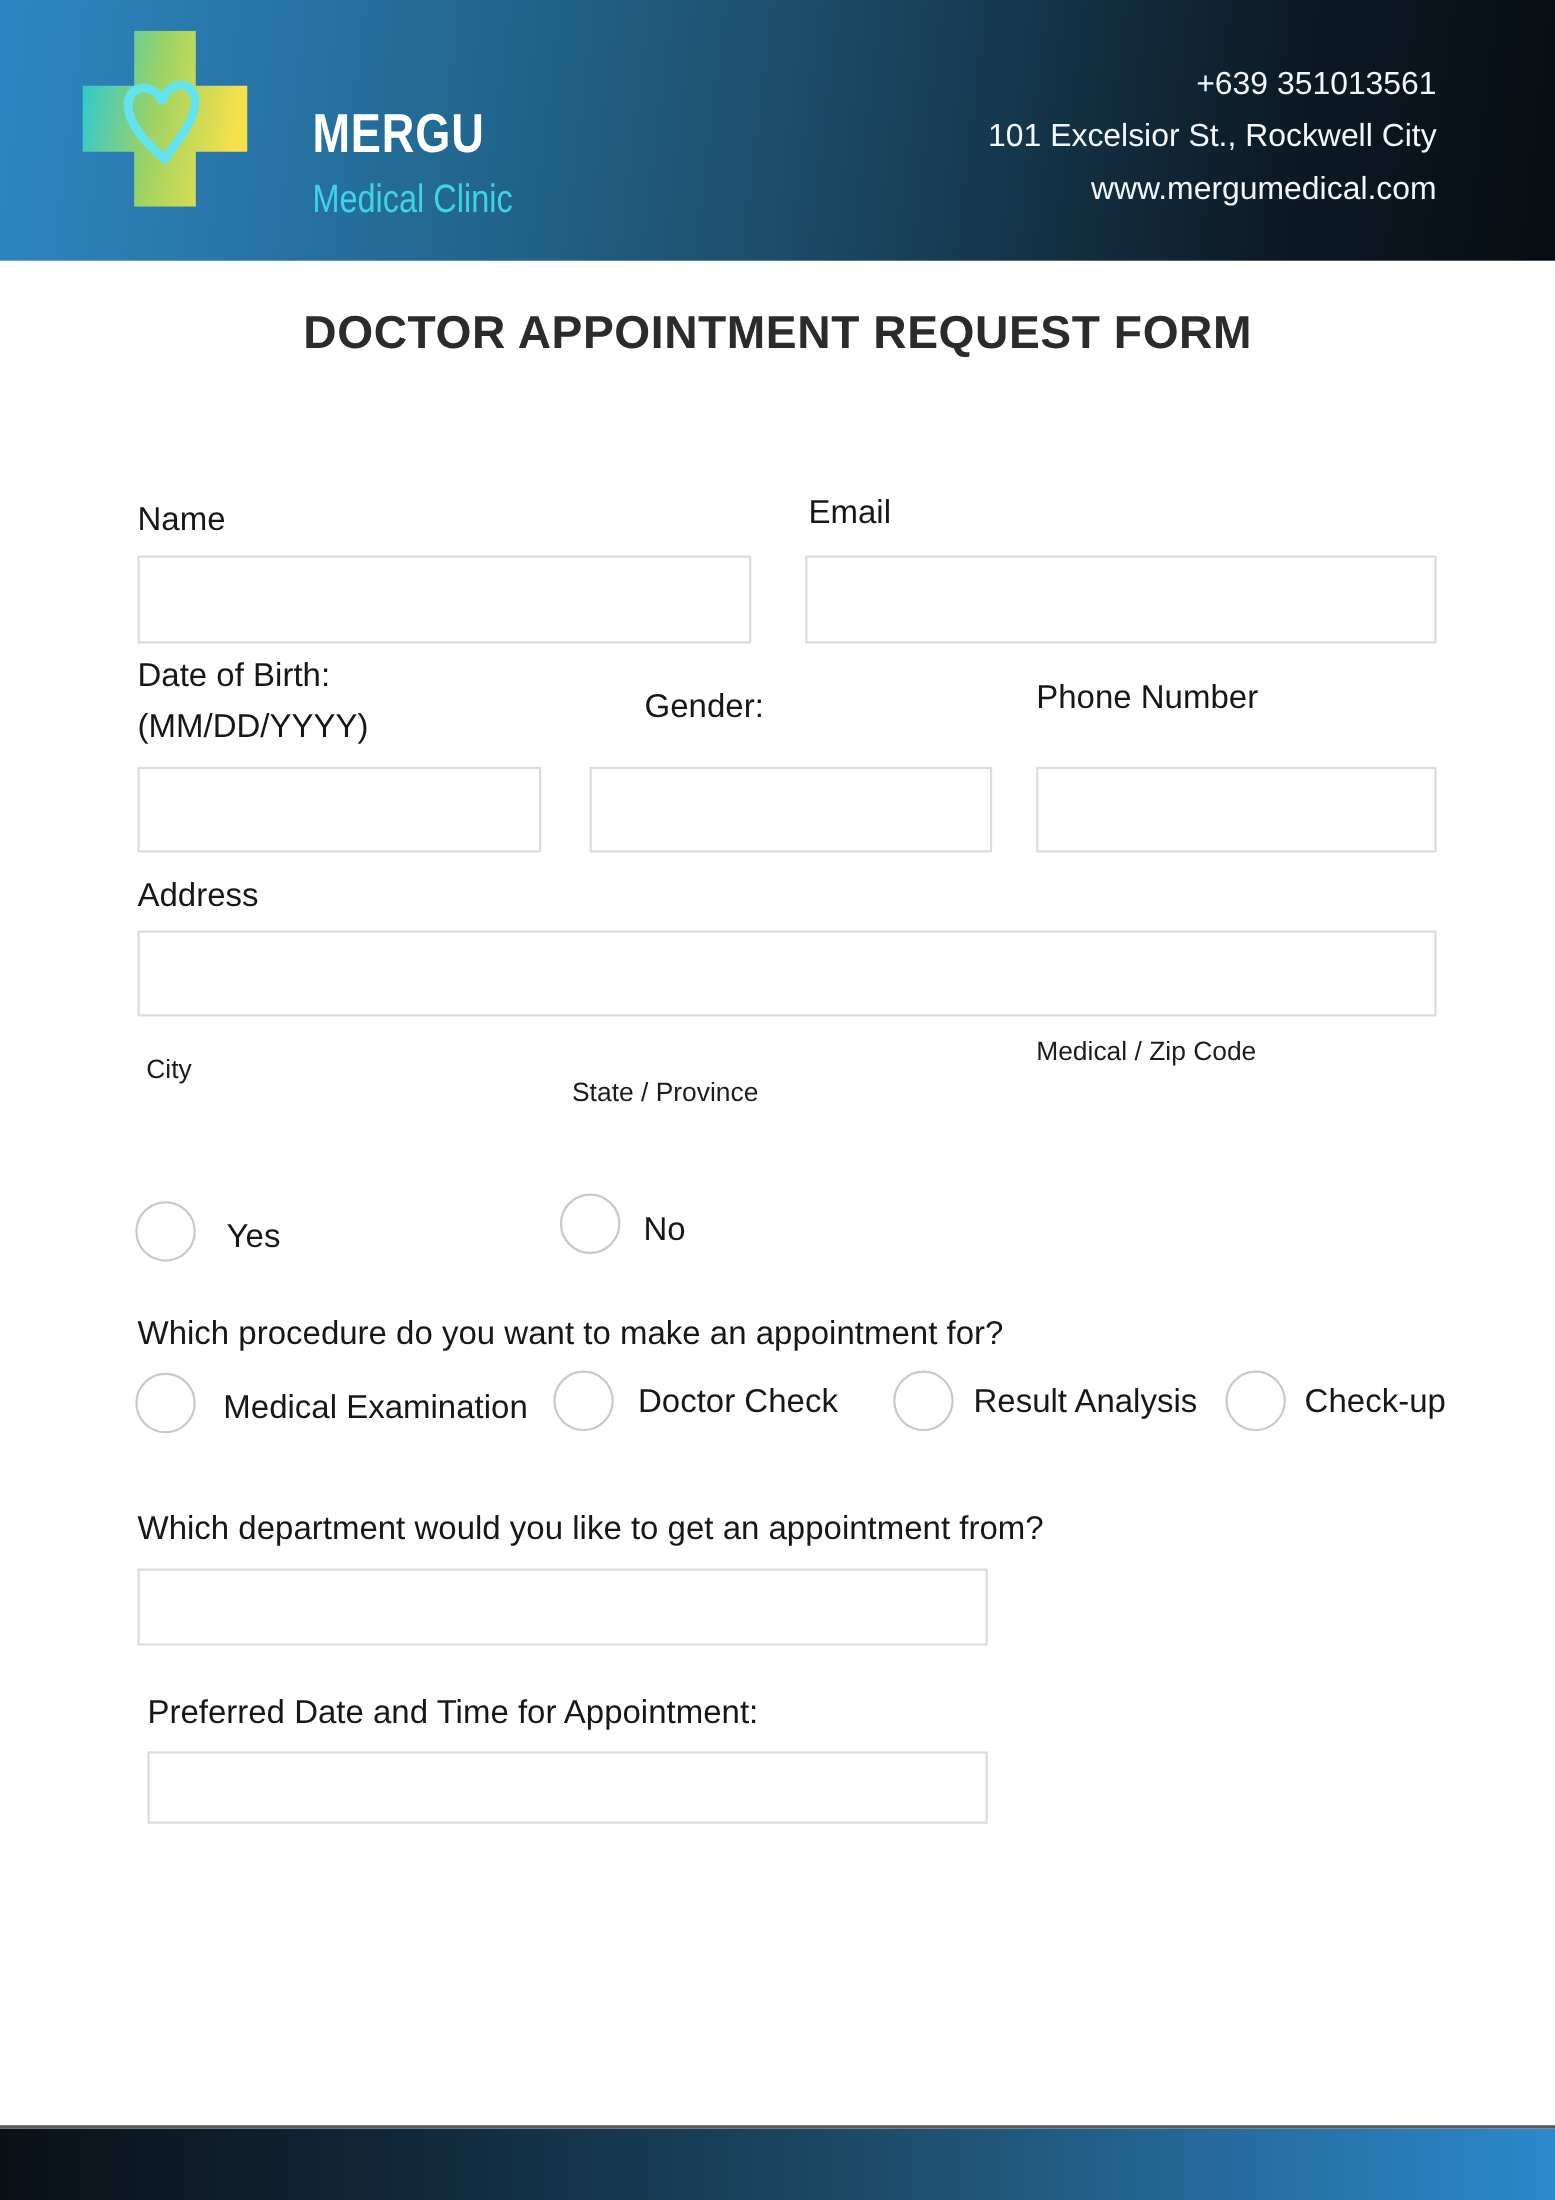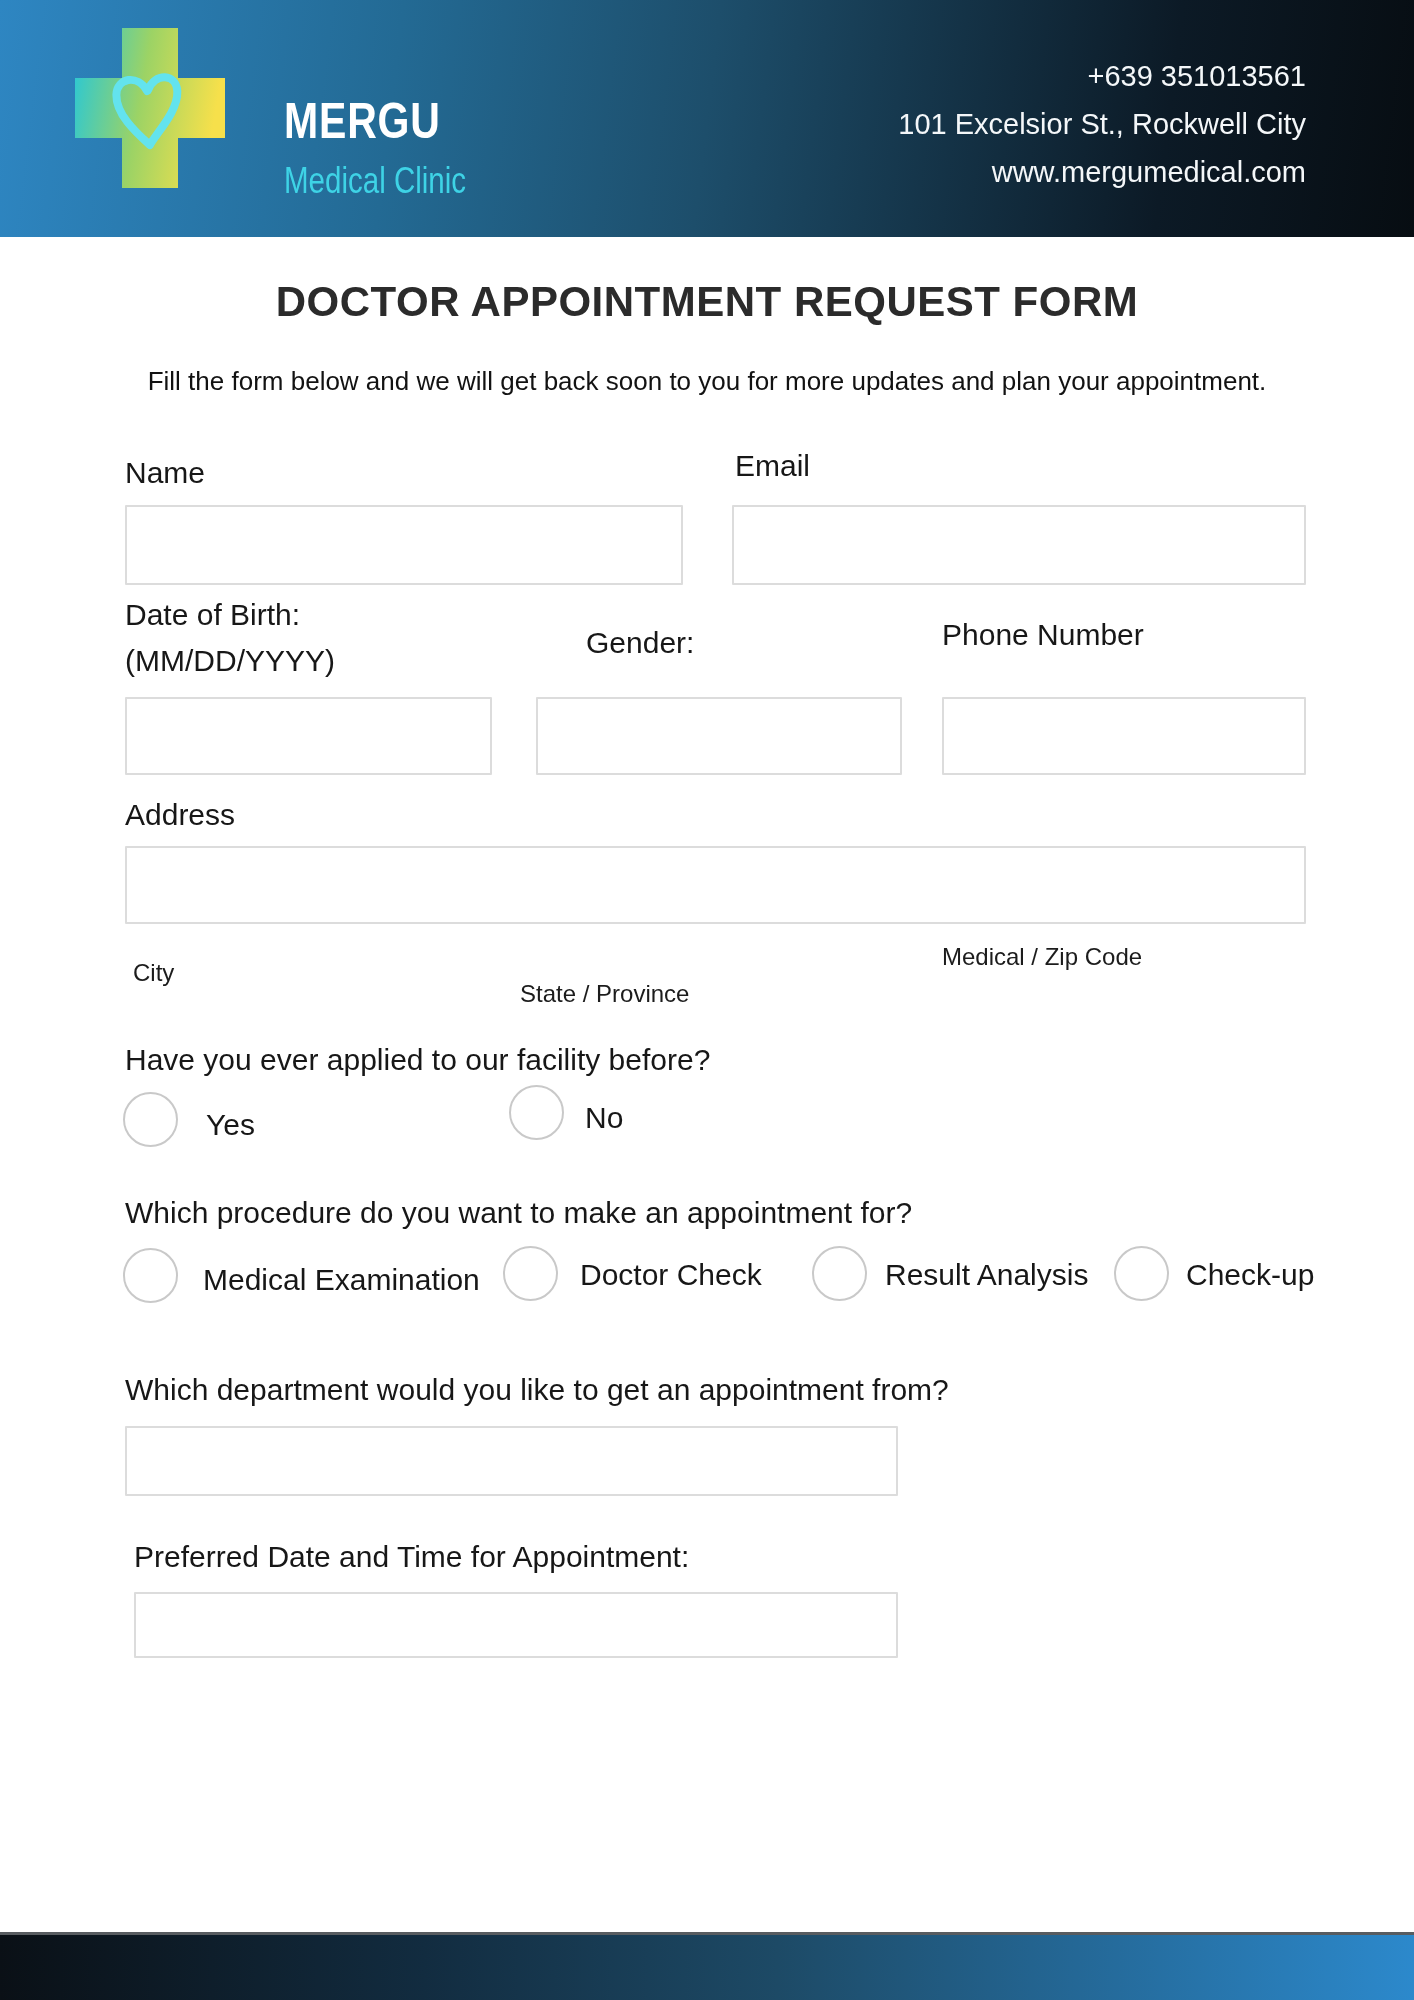--- a/index.html
+++ b/index.html
@@ -84,21 +84,20 @@
     <div class="brand-tagline">Medical Clinic</div>
 
     <div class="contact">
       <div>+639 351013561</div>
       <div>101 Excelsior St., Rockwell City</div>
       <div>www.mergumedical.com</div>
     </div>
   </div>
 
   <div class="form-title">DOCTOR APPOINTMENT REQUEST FORM</div>
-  <div class="form-intro">Fill the form below and we will get back soon to you for more updates and plan your appointment.</div>
 
   <div class="lbl" style="left:125px;top:456px;">Name</div>
   <div class="lbl" style="left:735px;top:449px;">Email</div>
 
   <input class="inp" style="left: 125px; top: 505px; width: 558px; height: 80px;" type="text" value="">
   <input class="inp" style="left: 732px; top: 505px; width: 574px; height: 80px;" type="text" value="">
 
   <div class="lbl" style="left:125px;top:598px;">Date of Birth:</div>
   <div class="lbl" style="left:125px;top:644px;">(MM/DD/YYYY)</div>
   <div class="lbl" style="left:538px;top:626px;margin-left:48px;">Gender:</div>
@@ -108,21 +107,20 @@
   <input class="inp" style="left: 536px; top: 697px; width: 366px; height: 78px;" type="text" value="">
   <input class="inp" style="left: 942px; top: 697px; width: 364px; height: 78px;" type="text" value="">
 
   <div class="lbl" style="left:125px;top:798px;">Address</div>
   <input class="inp" style="left: 125px; top: 846px; width: 1181px; height: 78px;" type="text" value="">
 
   <div class="sublbl" style="left:133px;top:943px;margin-top:16px;">City</div>
   <div class="sublbl" style="left:520px;top:943px;margin-top:37px;">State / Province</div>
   <div class="sublbl" style="left:942px;top:943px;">Medical / Zip Code</div>
 
-  <div class="lbl" style="left:125px;top:1043px;">Have you ever applied to our facility before?</div>
 
   <span class="radio" style="left:123px;top:1092px;"></span>
   <div class="lbl" style="left:206px;top:1108px;">Yes</div>
 
   <span class="radio" style="left:509px;top:1085px;"></span>
   <div class="lbl" style="left:585px;top:1101px;">No</div>
 
   <div class="lbl" style="left:125px;top:1196px;">Which procedure do you want to make an appointment for?</div>
 
   <span class="radio" style="left:123px;top:1248px;"></span>

